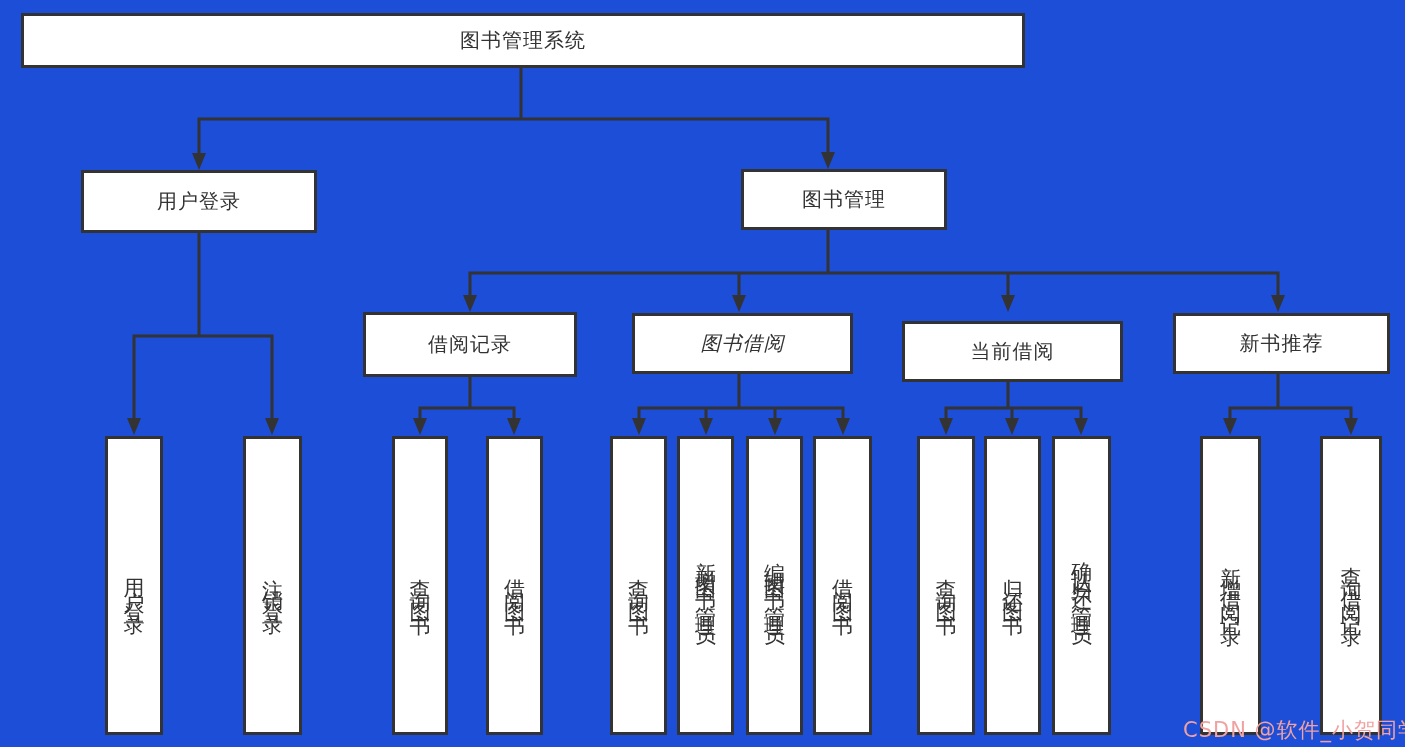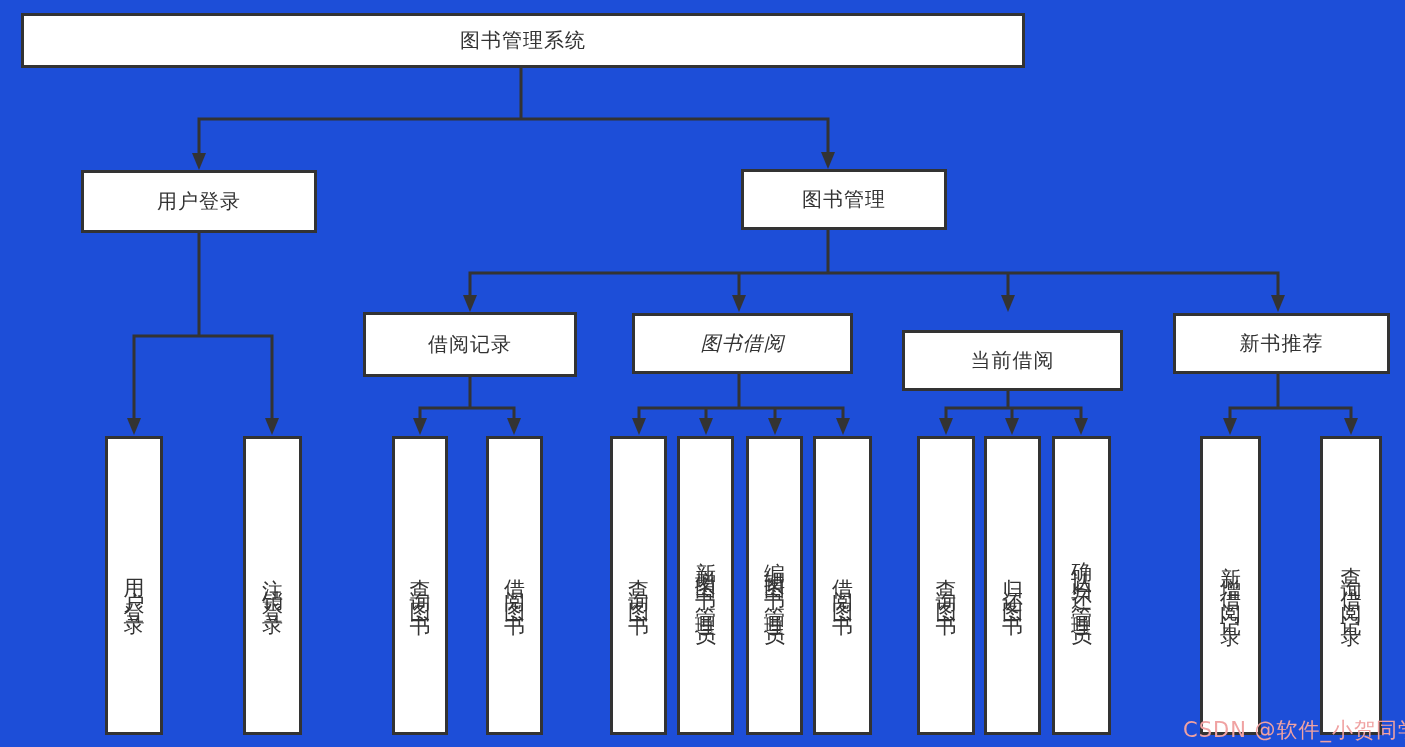--- a/index.html
+++ b/index.html
@@ -81,21 +81,21 @@
     </g>
   </svg>
 
   <div class="box" style="left:21px;top:13px;width:1004px;height:55px;">图书管理系统</div>
 
   <div class="box" style="left:81px;top:170px;width:236px;height:63px;">用户登录</div>
   <div class="box" style="left:741px;top:169px;width:206px;height:61px;">图书管理</div>
 
   <div class="box" style="left:363px;top:312px;width:214px;height:65px;">借阅记录</div>
   <div class="box" style="left:632px;top:313px;width:221px;height:61px;font-style:italic;">图书借阅</div>
-  <div class="box" style="left:902px;top:330px;width:221px;height:61px;">当前借阅</div>
+  <div class="box" style="left:902px;top:321px;width:221px;height:61px;">当前借阅</div>
   <div class="box" style="left:1173px;top:313px;width:217px;height:61px;">新书推荐</div>
 
   <div class="box leaf" style="left:105px;top:436px;width:58px;height:299px;">用户登录</div>
   <div class="box leaf" style="left:243px;top:436px;width:59px;height:299px;">注销登录</div>
 
   <div class="box leaf" style="left:392px;top:436px;width:56px;height:299px;">查询图书</div>
   <div class="box leaf" style="left:486px;top:436px;width:57px;height:299px;">借阅图书</div>
 
   <div class="box leaf" style="left:610px;top:436px;width:57px;height:299px;">查询图书</div>
   <div class="box leaf leaf-long" style="left:677px;top:436px;width:57px;height:299px;">新增图书（管理员）</div>

